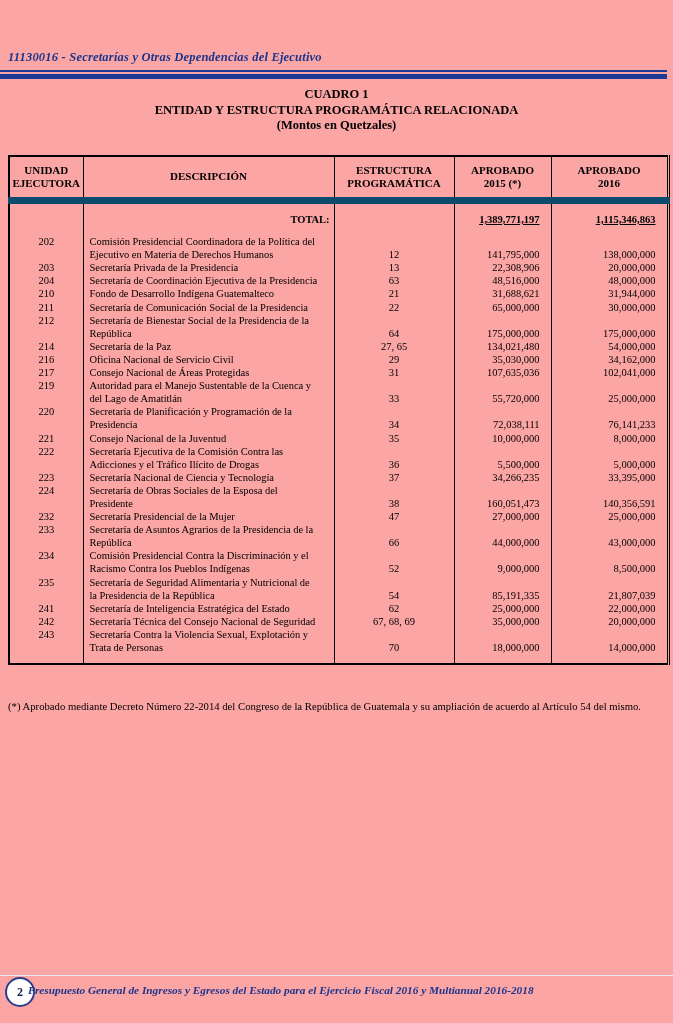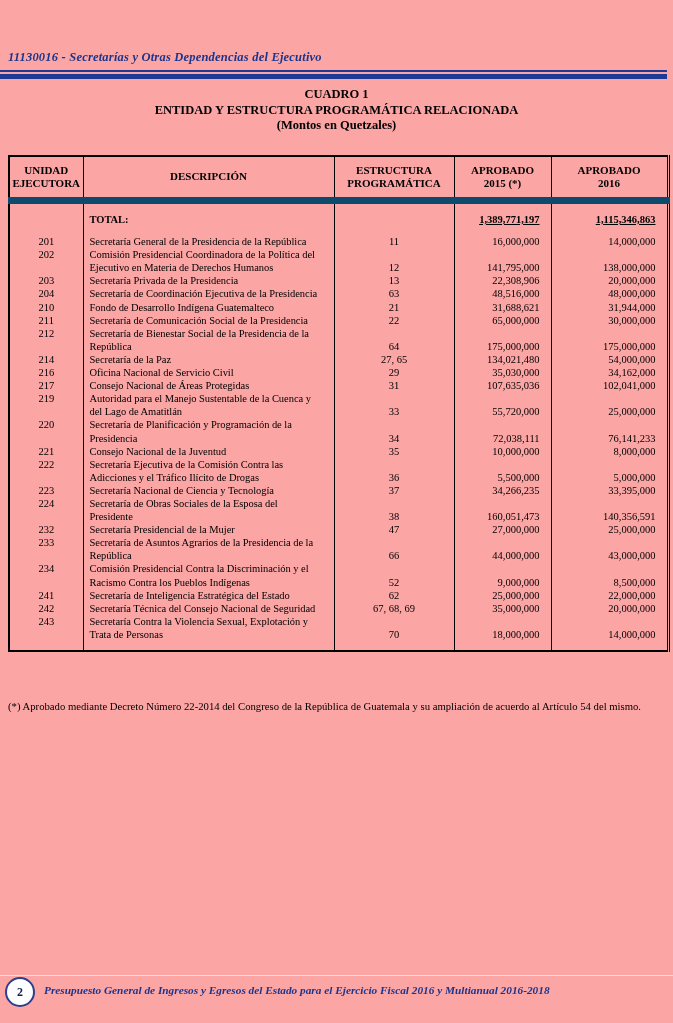--- a/index.html
+++ b/index.html
@@ -92,21 +92,21 @@
   table.budget td.est {
     text-align: center;
     vertical-align: bottom;
   }
   table.budget td.num {
     text-align: right;
     vertical-align: bottom;
     padding-right: 11px;
   }
   tr.total-row td { font-weight: bold; padding-top: 9px; padding-bottom: 9px; }
-  tr.total-row td.desc { text-align: left; white-space: normal; vertical-align: top; }
+  tr.total-row td.desc { text-align: right; white-space: normal; vertical-align: top; }
   tr.total-row td.num { text-decoration: underline; vertical-align: top; }
   tbody tr:last-child td { padding-bottom: 9px; }
 
   
   .footnote {
     position: absolute;
     top: 700px; left: 8px; width: 660px;
     font-size: 10.7px;
   }
 
@@ -125,21 +125,21 @@
     display: flex;
     align-items: center;
     justify-content: center;
     font-size: 12px;
     font-weight: bold;
     color: #16214d;
     background: #fff;
   }
   .footer-text {
     position: absolute;
-    top: 984px; left: 44px;
+    top: 984px; left: 28px;
     font-size: 11.3px;
     font-weight: bold;
     font-style: italic;
     color: #1c358c;
     white-space: nowrap;
   }
 </style>
 </head>
 <body>
 
@@ -177,27 +177,20 @@
       </tr>
     </thead>
     <tbody>
       <tr class="total-row">
         <td class="code"></td>
         <td class="desc">TOTAL:</td>
         <td class="est"></td>
         <td class="num">1,389,771,197</td>
         <td class="num">1,115,346,863</td>
       </tr>
-    <tr>
-          <td class="code">201</td>
-          <td class="desc">Secretaría General de la Presidencia de la República</td>
-          <td class="est">11</td>
-          <td class="num">16,000,000</td>
-          <td class="num">14,000,000</td>
-        </tr>
         <tr>
           <td class="code">202</td>
           <td class="desc">Comisión Presidencial Coordinadora de la Política del
 Ejecutivo en Materia de Derechos Humanos</td>
           <td class="est">12</td>
           <td class="num">141,795,000</td>
           <td class="num">138,000,000</td>
         </tr>
         <tr>
           <td class="code">203</td>
@@ -319,20 +312,28 @@
         </tr>
         <tr>
           <td class="code">234</td>
           <td class="desc">Comisión Presidencial Contra la Discriminación y el
 Racismo Contra los Pueblos Indígenas</td>
           <td class="est">52</td>
           <td class="num">9,000,000</td>
           <td class="num">8,500,000</td>
         </tr>
         <tr>
+          <td class="code">235</td>
+          <td class="desc">Secretaría de Seguridad Alimentaria y Nutricional de
+la Presidencia de la República</td>
+          <td class="est">54</td>
+          <td class="num">85,191,335</td>
+          <td class="num">21,807,039</td>
+        </tr>
+        <tr>
           <td class="code">241</td>
           <td class="desc">Secretaría de Inteligencia Estratégica del Estado</td>
           <td class="est">62</td>
           <td class="num">25,000,000</td>
           <td class="num">22,000,000</td>
         </tr>
         <tr>
           <td class="code">242</td>
           <td class="desc">Secretaría Técnica del Consejo Nacional de Seguridad</td>
           <td class="est">67, 68, 69</td>

